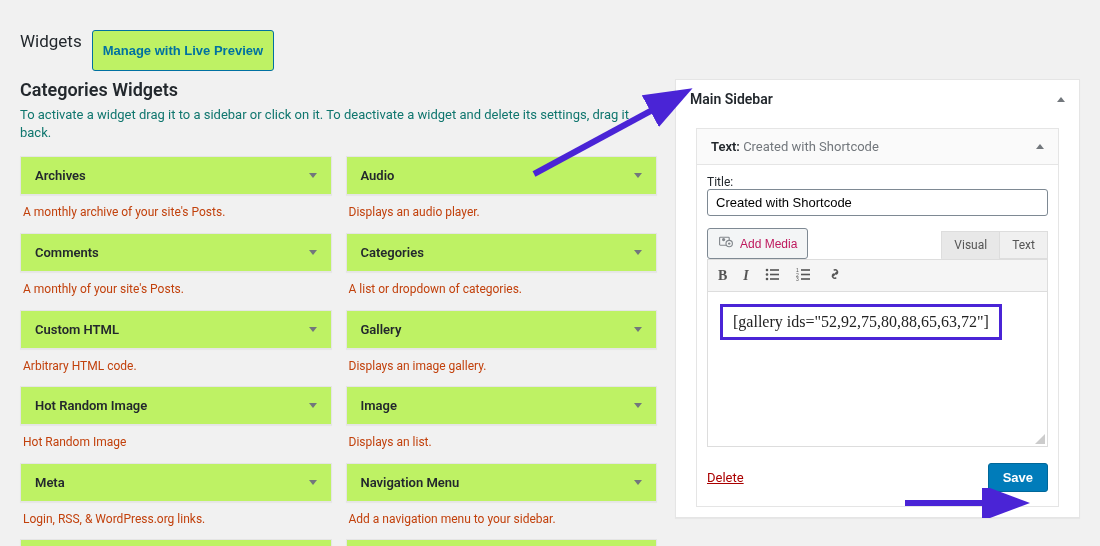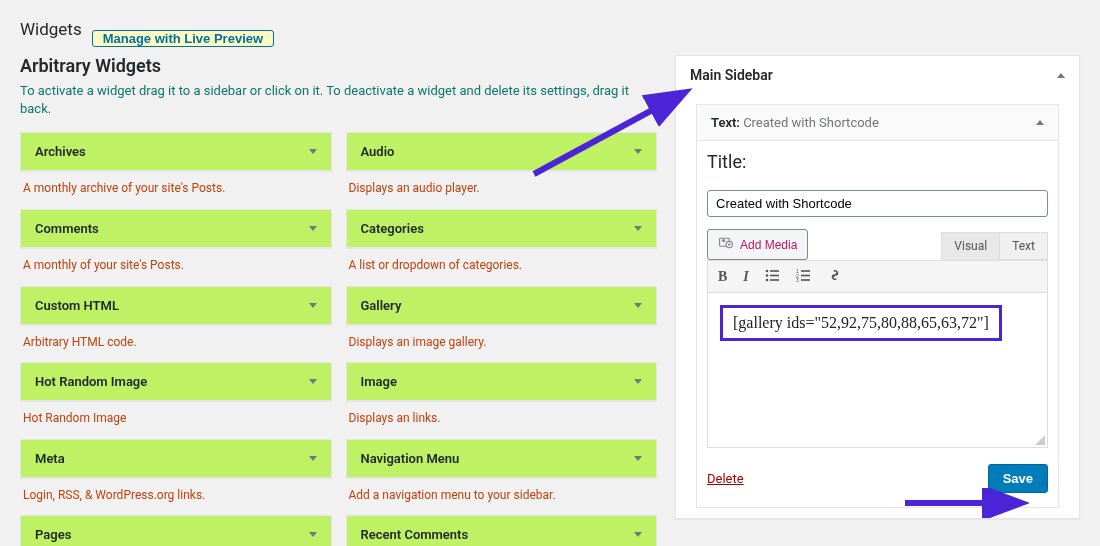--- a/index.html
+++ b/index.html
@@ -17,22 +17,22 @@
   .header-row { display: flex; align-items: center; margin-bottom: 8px; }
   h1 {
     font-size: 17px;
     font-weight: 400;
     color: #23282d;
     margin-right: 10px;
   }
   .preview-btn {
     border: 1px solid #0071a1;
     color: #0071a1;
-    background: #fef9c3;
-    padding: 0 10px;
+    background: #bef264;
+    padding: 12px 10px;
     font-size: 13px;
     border-radius: 3px;
     cursor: pointer;
     font-weight: 600;
     margin-top: 20px;
   }
   .cols { display: flex; gap: 18px; }
   .left { flex: 1; }
   .right { width: 405px; }
   h2 {
@@ -101,21 +101,21 @@
     padding: 10px 14px;
     font-size: 13px;
     background: #fafafa;
     border: 1px solid #e5e5e5;
     margin: 0 10px;
     cursor: pointer;
   }
   .widget-item-head .wlabel { font-weight: 600; }
   .widget-item-head .wsub { color: #72777c; font-weight: 400; }
   .widget-body { padding: 10px 10px 0 10px; margin: 0 10px; border: 1px solid #e5e5e5; border-top: none; }
-  .field-label { font-size: 18px; color: #23282d; margin-bottom: 18px; display: block; }
+  .field-label { font-size: 12px; color: #23282d; margin-bottom: 0; display: block; }
   .tinput {
     width: 100%;
     border: 1px solid #7e8993;
     background: #fff;
     padding: 5px 8px;
     font-size: 13px;
     border-radius: 3px;
     box-shadow: 0 0 0 transparent;
   }
   .toolbar-row {
@@ -210,21 +210,21 @@
 
 <div class="wrap">
   <div class="header-row">
     <h1>Widgets</h1>
     <button class="preview-btn">Manage with Live Preview</button>
   </div>
 
   <div class="cols">
 
     <div class="left">
-      <h2>Arbitrary Widgets</h2>
+      <h2>Categories Widgets</h2>
       <p class="desc">To activate a widget drag it to a sidebar or click on it. To deactivate a widget and delete its settings, drag it back.</p>
 
       <div class="avail-grid" id="avail-grid">
           <div>
             <div class="widget-card">
               <span>Archives</span>
               <span class="caret"></span>
             </div>
             <div class="widget-desc">A monthly archive of your site's Posts.</div>
           </div>
@@ -268,21 +268,21 @@
               <span>Hot Random Image</span>
               <span class="caret"></span>
             </div>
             <div class="widget-desc">Hot Random Image</div>
           </div>
           <div>
             <div class="widget-card">
               <span>Image</span>
               <span class="caret"></span>
             </div>
-            <div class="widget-desc">Displays an links.</div>
+            <div class="widget-desc">Displays an list.</div>
           </div>
           <div>
             <div class="widget-card">
               <span>Meta</span>
               <span class="caret"></span>
             </div>
             <div class="widget-desc">Login, RSS, &amp; WordPress.org links.</div>
           </div>
           <div>
             <div class="widget-card">

